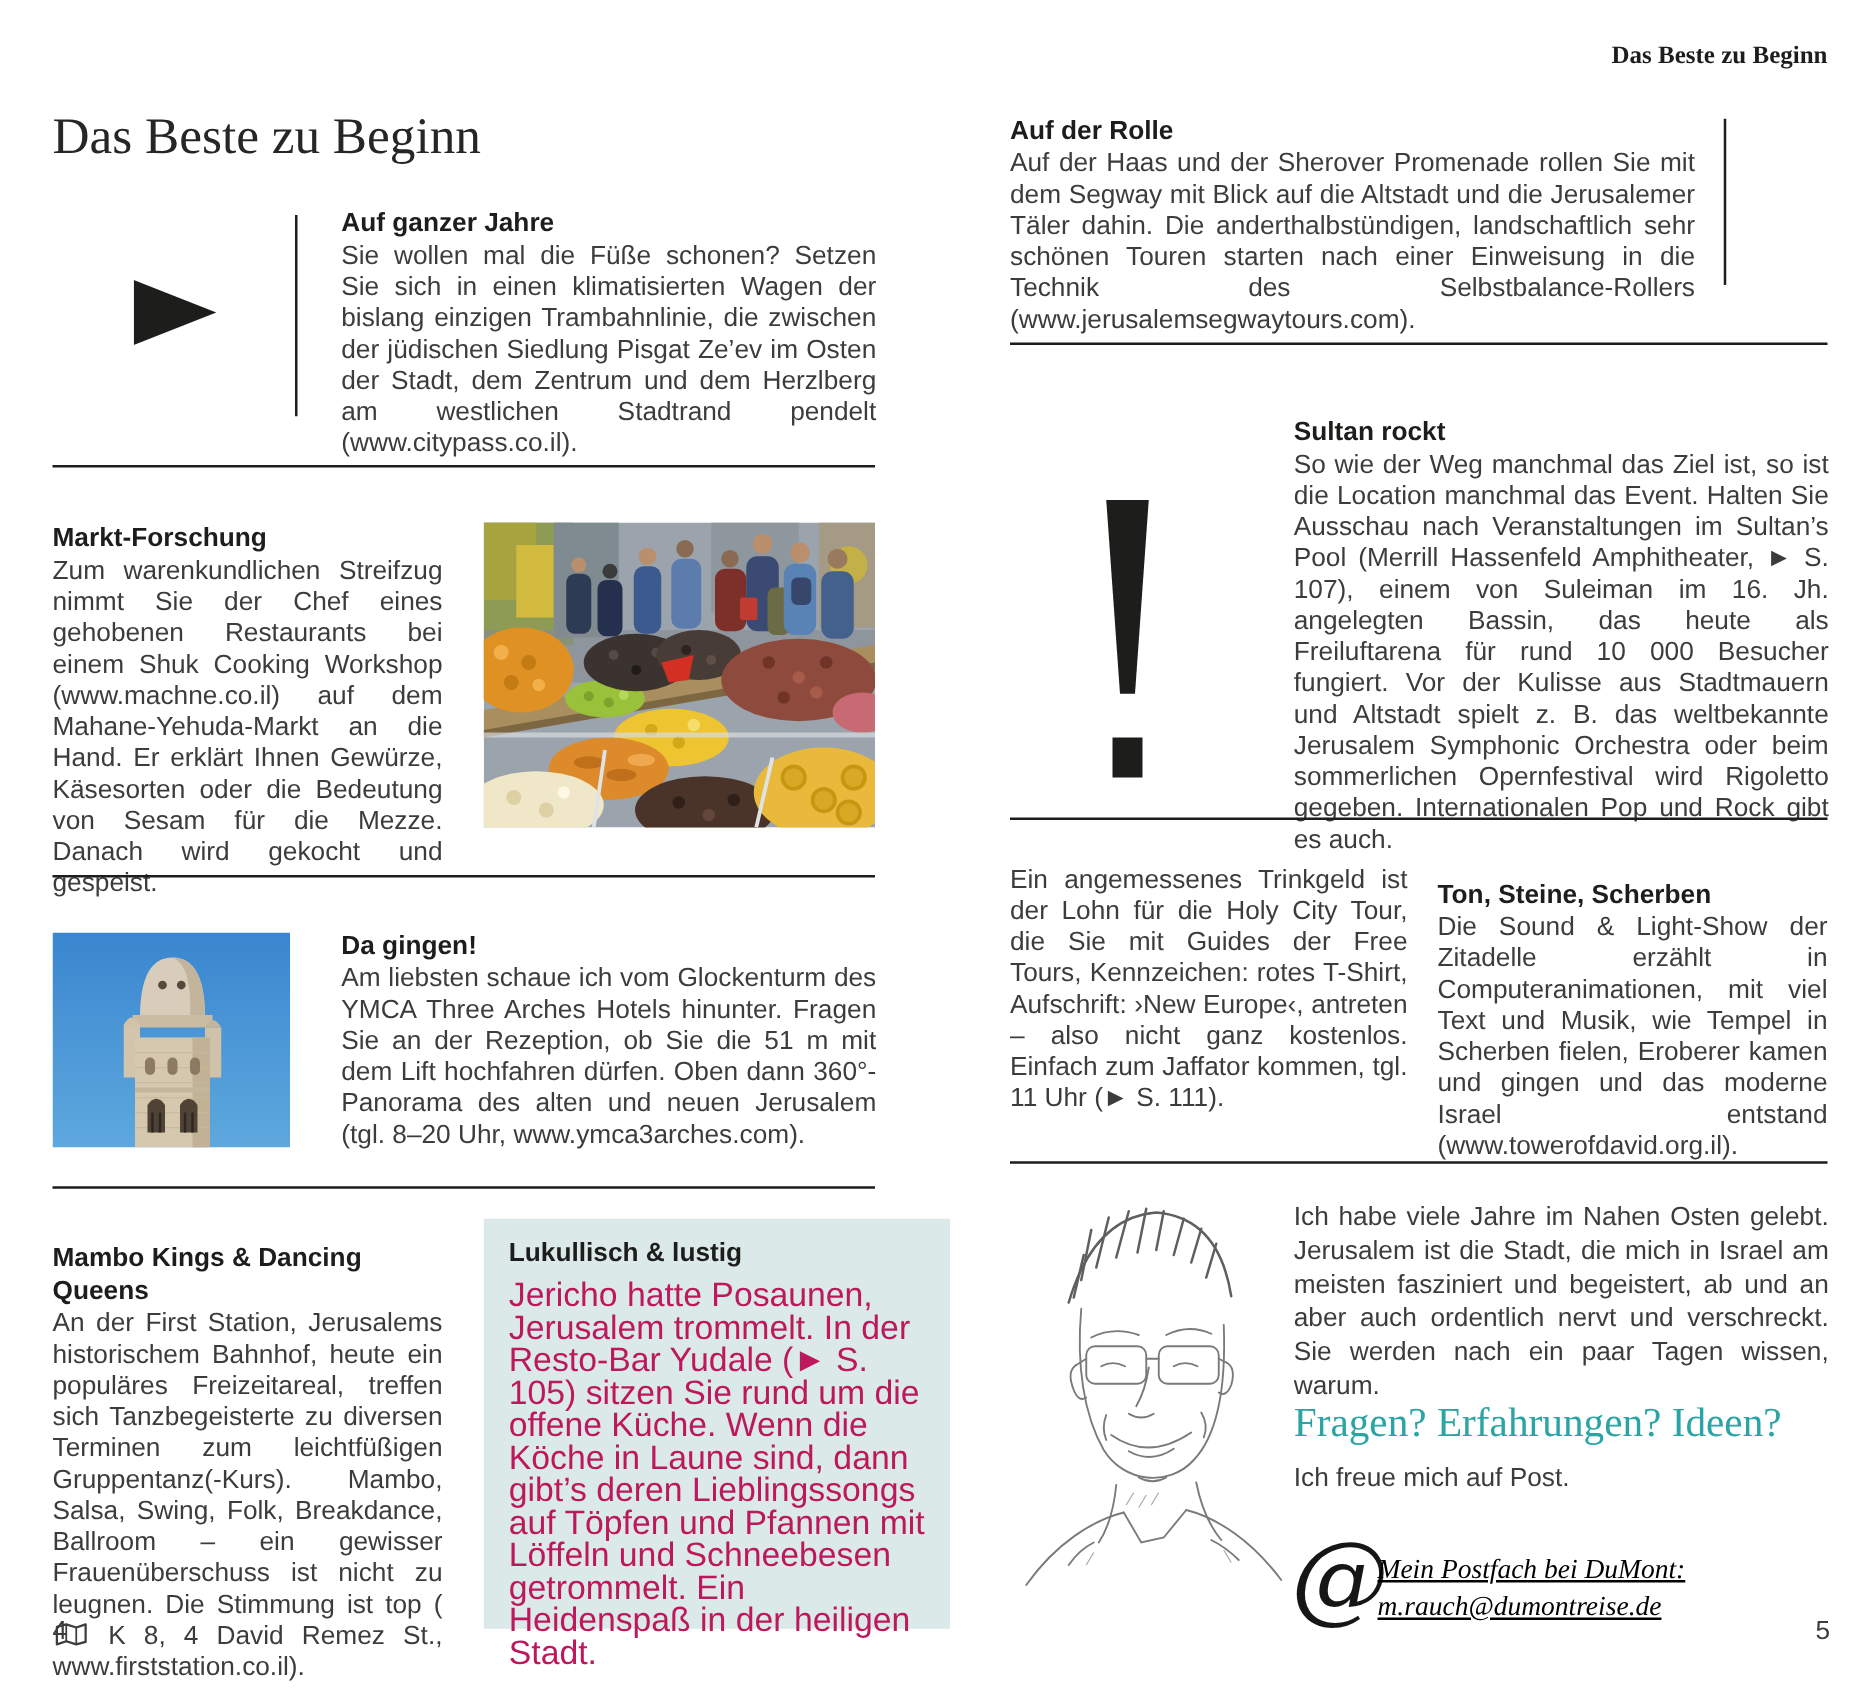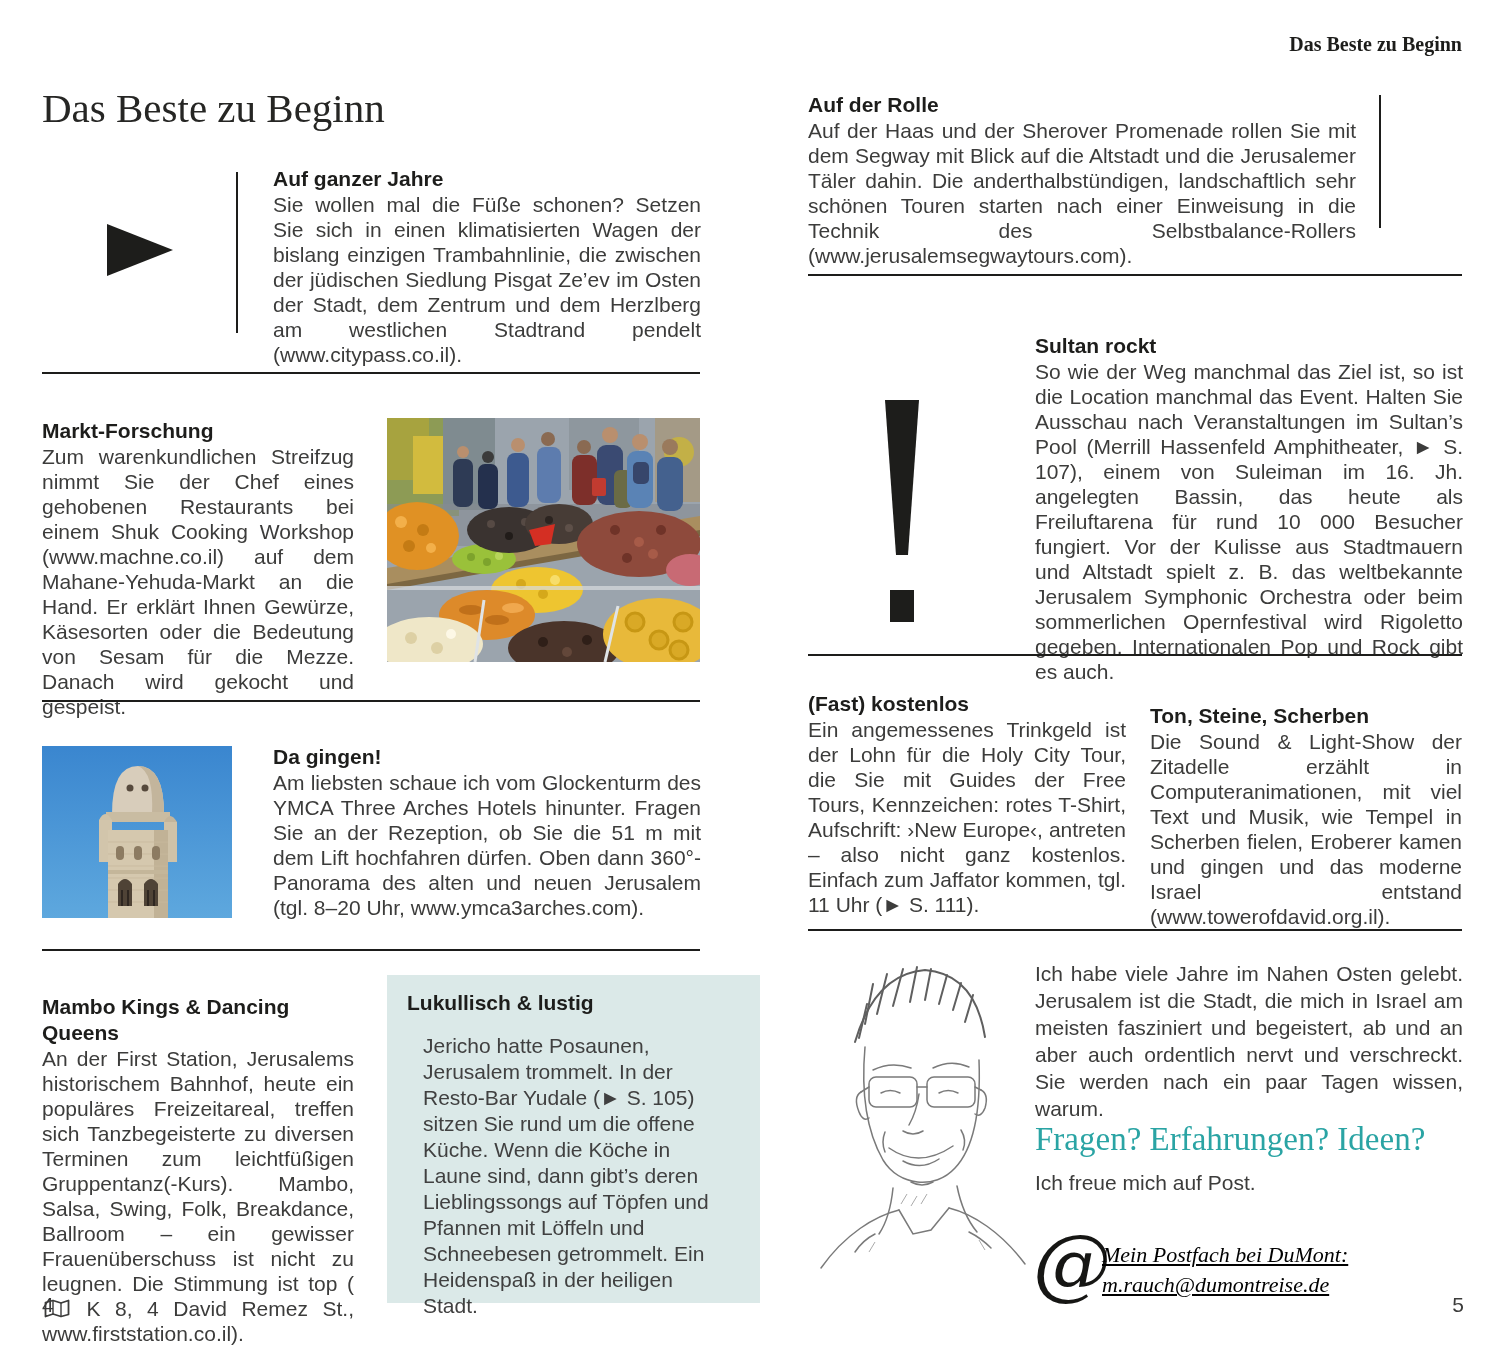--- a/index.html
+++ b/index.html
@@ -11,21 +11,21 @@
          font-size:41px;line-height:44px;color:#262624;margin:0;}
   .runhead{font-family:"Liberation Serif","DejaVu Serif",serif;font-weight:700;
          font-size:20px;color:#1d1d1b;text-align:right;margin:0;}
   .sec h3{font-size:21px;line-height:26px;font-weight:700;color:#1d1d1b;margin:0;}
   .sec p{font-size:21px;line-height:25px;margin:0;color:#3c3c3b;}
   .just{text-align:justify;}
   .hr{height:2px;background:#1d1d1b;}
   .vr{width:2px;background:#1d1d1b;}
   .tealbox{background:#dbe9e8;box-sizing:border-box;padding:14px 20px 0 20px;}
   .tealbox h3{font-size:21px;line-height:28px;font-weight:700;color:#1d1d1b;margin:0 0 6px 0;}
-  .tealbox p{font-size:21px;line-height:26px;margin:16px;color:#404040;}
+  .tealbox p{font-size:27px;line-height:26px;margin:0;color:#be185d;}
   .author p{line-height:27px;}
   .cta{font-family:"Liberation Serif","DejaVu Serif",serif;font-weight:400;
        font-size:33px;line-height:38px;margin:0;}
   .ctasub{font-size:21px;line-height:25px;margin:0;color:#3c3c3b;}
   .at-glyph{font-family:"DejaVu Serif","Liberation Serif",serif;font-style:italic;
        font-size:78px;line-height:78px;color:#161614;}
   .post{font-family:"Liberation Serif","DejaVu Serif",serif;font-style:italic;
        font-size:22px;line-height:30px;color:#000000;margin:0;text-decoration:underline;}
   .pagenum{font-size:21px;color:#3c3c3b;}
   .mapicon{display:inline-block;vertical-align:-2px;margin:0 2px;}
@@ -230,21 +230,20 @@
   </div>
 
   <div class="abs sec" style="left:1035px;top:333px;width:428px;">
     <h3>Sultan rockt</h3>
     <p class="just">So wie der Weg manchmal das Ziel ist, so ist die Location manchmal das Event. Halten Sie Ausschau nach Veranstaltungen im Sultan’s Pool (Merrill Hassenfeld Amphitheater, ► S. 107), einem von Suleiman im 16. Jh. angelegten Bassin, das heute als Freiluftarena für rund 10 000 Besucher fungiert. Vor der Kulisse aus Stadtmauern und Altstadt spielt z. B. das weltbekannte Jerusalem Symphonic Orchestra oder beim sommerlichen Opernfestival wird Rigoletto gegeben. Internationalen Pop und Rock gibt es auch.</p>
   </div>
 
   <div class="abs hr" style="left:808px;top:654px;width:654px;"></div>
 
   <div class="abs sec" style="left:808px;top:691px;width:318px;">
-    <h3>(Fast) kostenlos</h3>
     <p class="just">Ein angemessenes Trinkgeld ist der Lohn für die Holy City Tour, die Sie mit Guides der Free Tours, Kennzeichen: rotes T-Shirt, Aufschrift: ›New Europe‹, antreten – also nicht ganz kostenlos. Einfach zum Jaffator kommen, tgl. 11 Uhr (► S. 111).</p>
   </div>
 
   <div class="abs sec" style="left:1150px;top:691px;width:312px;margin-top:12px;">
     <h3>Ton, Steine, Scherben</h3>
     <p class="just">Die Sound &amp; Light-Show der Zitadelle erzählt in Computeranimationen, mit viel Text und Musik, wie Tempel in Scherben fielen, Eroberer kamen und gingen und das moderne Israel entstand (www.towerofdavid.org.il).</p>
   </div>
 
   <div class="abs hr" style="left:808px;top:929px;width:654px;"></div>
 

